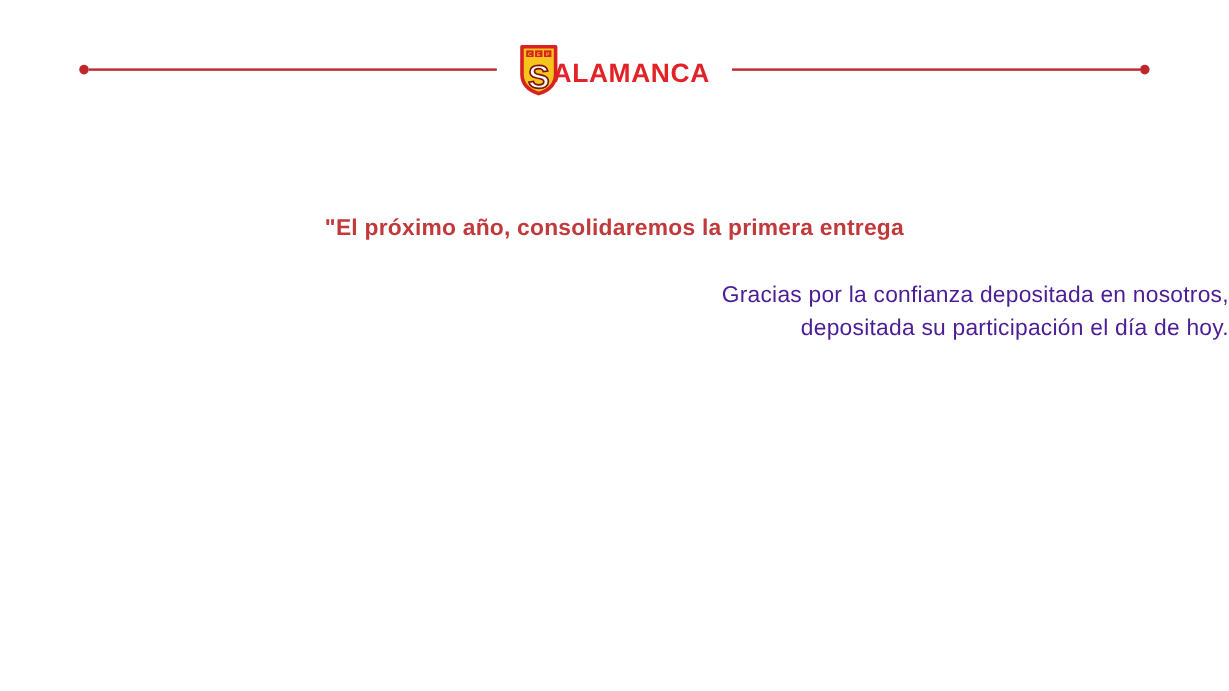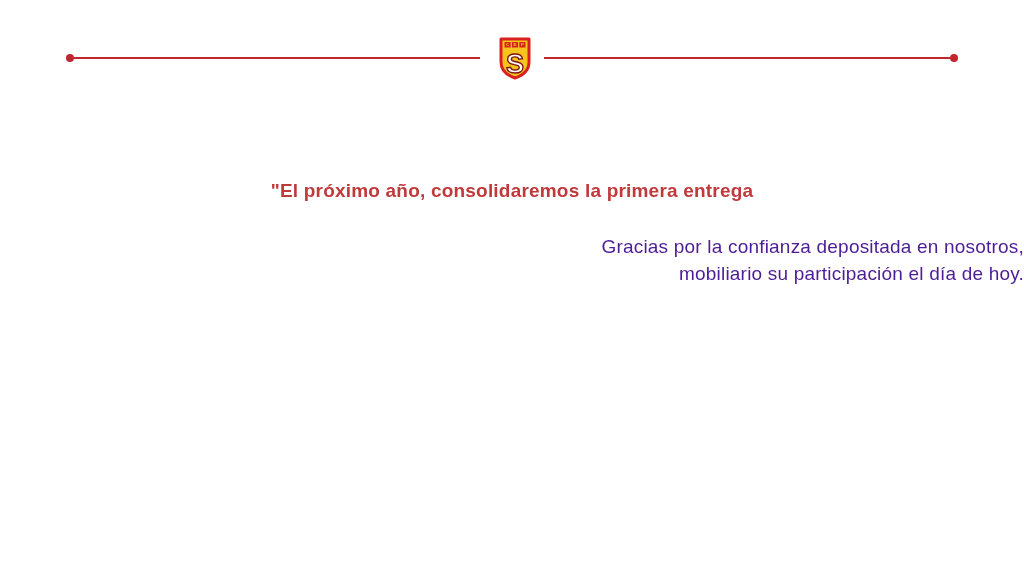--- a/index.html
+++ b/index.html
@@ -97,30 +97,31 @@
           <path d="M3 3 H31 V26 C31 35 24.5 39.5 17 42 C9.5 39.5 3 35 3 26 Z" fill="#f6c51d" stroke="#d92121" stroke-width="3" stroke-linejoin="round"></path>
           <rect x="6.5" y="6" width="6.2" height="5.5" fill="#d92121"></rect>
           <rect x="13.9" y="6" width="6.2" height="5.5" fill="#d92121"></rect>
           <rect x="21.3" y="6" width="6.2" height="5.5" fill="#d92121"></rect>
           <text x="9.6" y="10.4" font-size="4.4" font-weight="bold" fill="#f6c51d" text-anchor="middle" font-family="Liberation Sans, sans-serif">C</text>
           <text x="17" y="10.4" font-size="4.4" font-weight="bold" fill="#f6c51d" text-anchor="middle" font-family="Liberation Sans, sans-serif">E</text>
           <text x="24.4" y="10.4" font-size="4.4" font-weight="bold" fill="#f6c51d" text-anchor="middle" font-family="Liberation Sans, sans-serif">P</text>
           <text x="17" y="37" font-size="27" font-weight="800" fill="#fffdf2" stroke="#7a1212" stroke-width="1.4" text-anchor="middle" font-family="Liberation Sans, sans-serif">S</text>
         </svg>
       </span>
+      <span class="brand-text">ALAMANCA</span>
     </div>
 
     <span class="divider-rule"></span>
     <span class="divider-dot"></span>
   </header>
 
   <main class="content">
     <p class="quote">
       <span class="line">"El próximo año, consolidaremos la primera entrega</span>
     </p>
 
     <p class="body-text">
       <span class="line">Gracias por la confianza depositada en nosotros,</span>
-      <span class="line">mobiliario su participación el día de hoy.</span>
+      <span class="line">depositada su participación el día de hoy.</span>
     </p>
   </main>
 
 </div>
 
 </body></html>

